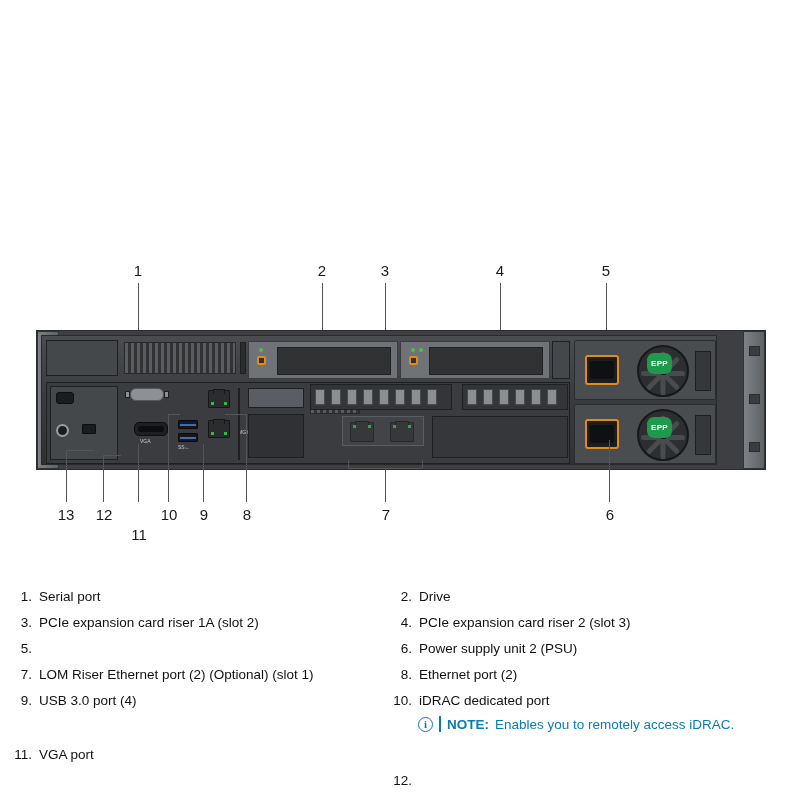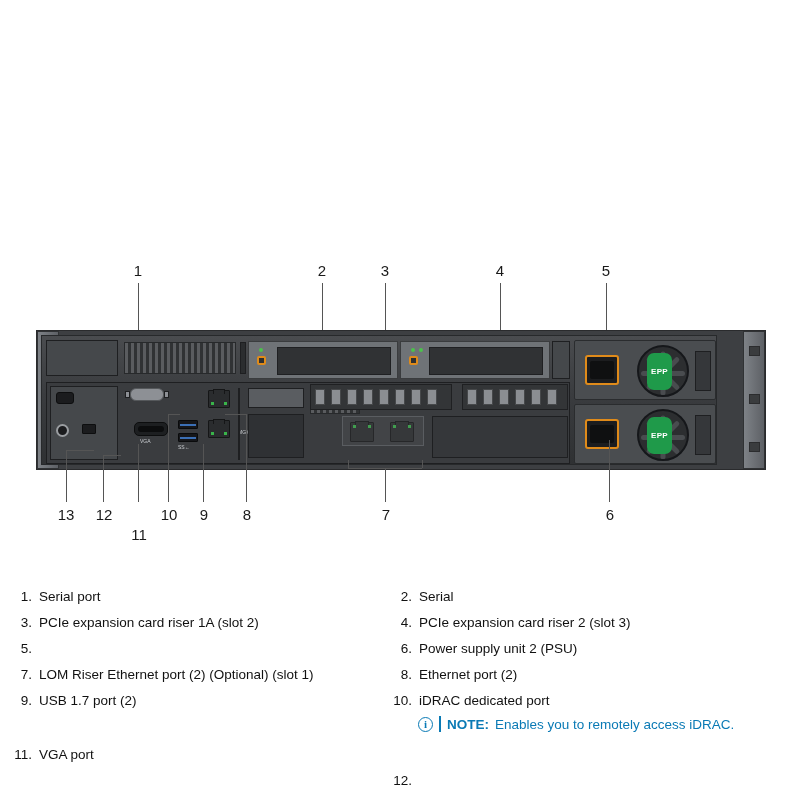--- a/index.html
+++ b/index.html
@@ -127,21 +127,21 @@
     background: #494c4f;
     transform-origin: 0 50%;
     border-radius: 3px;
   }
   .epp-badge {
     position: absolute;
     background: #1f9a4a;
     color: #ffffff;
     font-size: 8px;
     font-weight: bold;
-    padding: 14px 4px;
+    padding: 6px 4px;
     border-radius: 7px;
     letter-spacing: .3px;
     z-index: 4;
   }
   .psu-plug {
     position: absolute;
     background: #1c1d1f;
     border: 2px solid #e08b1a;
     border-radius: 3px;
   }
@@ -447,30 +447,30 @@
       </div>
       <div class="li" style="left:10px; top:62px;">
         <span class="n">5.</span>
       </div>
       <div class="li" style="left:10px; top:88px;">
         <span class="n">7.</span>
         <span>LOM Riser Ethernet port (2) (Optional) (slot 1)</span>
       </div>
       <div class="li" style="left:10px; top:114px;">
         <span class="n">9.</span>
-        <span>USB 1.7 port (2)</span>
+        <span>USB 3.0 port (4)</span>
       </div>
       <div class="li" style="left:10px; top:168px;">
         <span class="n">11.</span>
         <span>VGA port</span>
       </div>
 
       <div class="li" style="left:390px; top:10px;">
         <span class="n">2.</span>
-        <span>Serial</span>
+        <span>Drive</span>
       </div>
       <div class="li" style="left:390px; top:36px;">
         <span class="n">4.</span>
         <span>PCIe expansion card riser 2 (slot 3)</span>
       </div>
       <div class="li" style="left:390px; top:62px;">
         <span class="n">6.</span>
         <span>Power supply unit 2 (PSU)</span>
       </div>
       <div class="li" style="left:390px; top:88px;">

